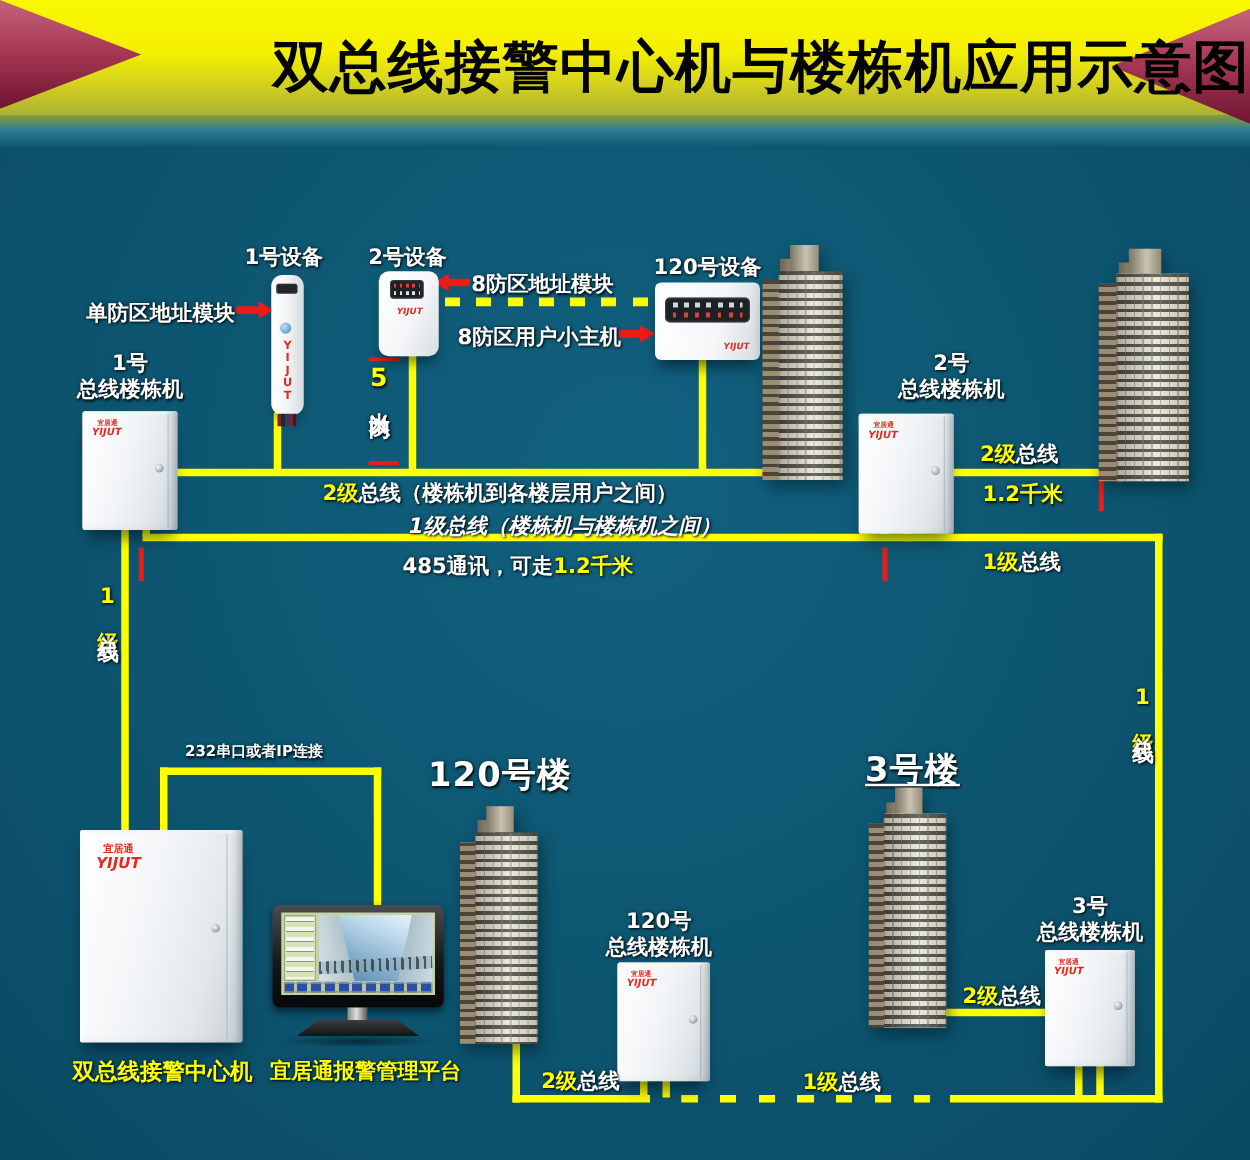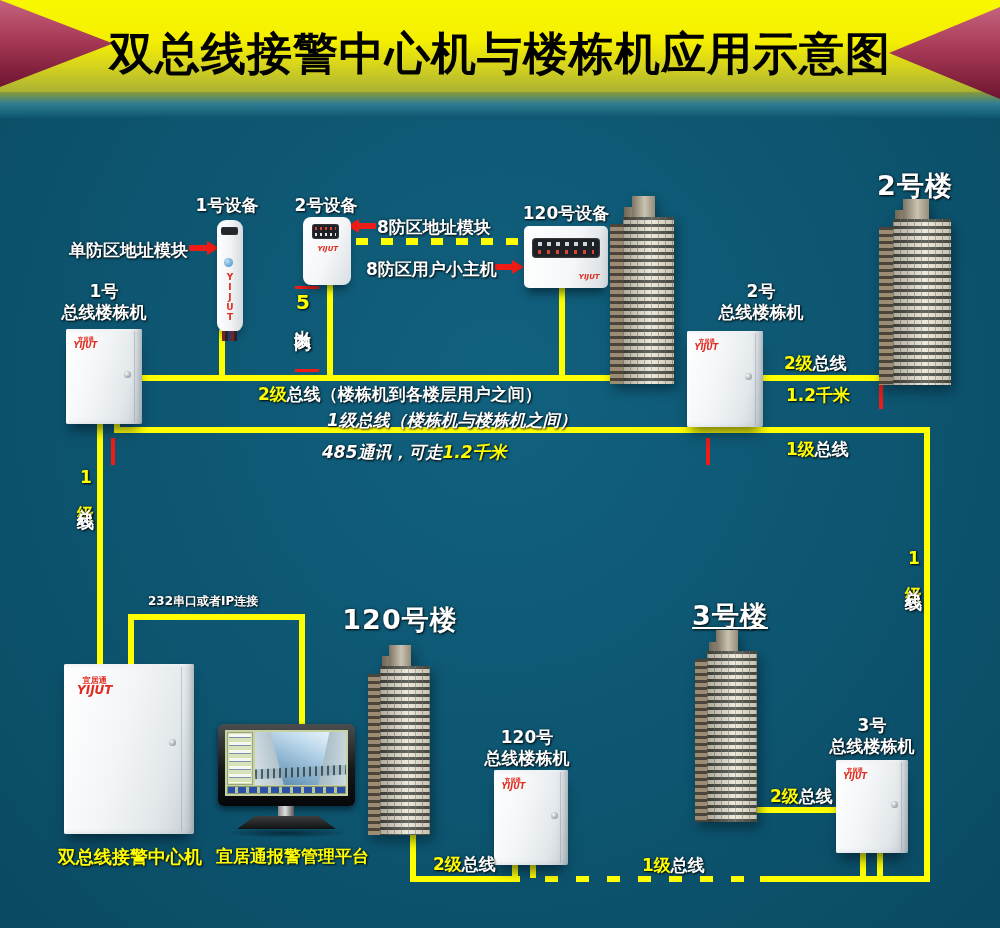--- a/index.html
+++ b/index.html
@@ -9,21 +9,21 @@
     background:radial-gradient(ellipse at 50% 42%, #11617f 0%, #0d5570 55%, #0a4a63 100%);
   }
   
   .banner{position:absolute;left:0;top:0;width:1000px;height:92px;
     background:linear-gradient(180deg,#f9f800 0%,#f4ef00 45%,#d8d51c 70%,#aab233 100%);}
   .banner-fade{position:absolute;left:0;top:92px;width:1000px;height:26px;
     background:linear-gradient(180deg,#8a9a3a 0%,#2f7e92 45%,#0d5570 100%);}
   .tri{position:absolute;background:linear-gradient(180deg,#c4637e 0%,#a83a56 45%,#6e1430 100%);}
   .tri-l{left:0;top:0;width:113px;height:87px;clip-path:polygon(0 0,0 100%,100% 50%);}
   .tri-r{left:889px;top:7px;width:111px;height:92px;clip-path:polygon(100% 0,100% 100%,0 50%);}
-  .banner-title{position:absolute;left:0;right:0;top:24px;text-align:center;
+  .banner-title{position:absolute;left:0;right:0;top:24px;text-align:right;
     font-size:45px;font-weight:bold;color:#000;letter-spacing:1px;white-space:nowrap;}
   
   .lbl{position:absolute;color:#fff;font-weight:bold;font-size:17px;white-space:nowrap;
     text-shadow:1px 1px 2px rgba(0,0,0,.85),0 0 3px rgba(0,0,0,.5);}
   .yellow{color:#ffff00;}
   .big{font-size:27px;letter-spacing:1px;}
   .ctr{text-align:center;}
   .vtext{writing-mode:vertical-rl;text-orientation:upright;letter-spacing:4px;line-height:20px;}
   
   .yl{position:absolute;background:#ffff00;}
@@ -209,21 +209,20 @@
     <span class="yellow" style="font-size:20px;">5</span><span>米以内</span>
   </div>
 
   <div class="bld" style="left:610px;top:196px;width:64px;height:188px;">
     <i class="b-roof2"></i>
       <i class="b-roof"></i>
     <i class="b-wing"></i>
       <i class="b-body"></i>
   </div>
 
-  <div class="lbl big ctr" style="left:850px;top:168px;width:130px;">2号楼</div>
   <div class="bld" style="left:879px;top:199px;width:72px;height:186px;">
     <i class="b-roof2"></i>
       <i class="b-roof"></i>
     <i class="b-wing"></i>
       <i class="b-body"></i>
   </div>
 
   <div class="lbl big ctr" style="left:665px;top:598px;width:130px;text-decoration:underline;">3号楼</div>
   <div class="bld" style="left:695px;top:630px;width:62px;height:192px;">
     <i class="b-roof2"></i>
@@ -313,21 +312,21 @@
     <i class="neck"></i>
     <i class="base"></i>
     <i class="glow"></i>
   </div>
   <div class="lbl ctr yellow" style="left:210px;top:845px;width:165px;font-size:17px;">宜居通报警管理平台</div>
 
   <div class="lbl" style="left:258px;top:383px;">
     <span class="yellow">2级</span><span>总线（楼栋机到各楼层用户之间）</span>
   </div>
   <div class="lbl" style="left:327px;top:409px;font-style:italic;">1级总线（楼栋机与楼栋机之间）</div>
-  <div class="lbl" style="left:322px;top:441px;font-style:italic;">
+  <div class="lbl" style="left:322px;top:441px;">
     <span>485通讯，可走</span><span class="yellow">1.2千米</span>
   </div>
 
   <div class="lbl" style="left:784px;top:352px;">
     <span class="yellow">2级</span><span>总线</span>
   </div>
   <div class="lbl yellow" style="left:786px;top:384px;">1.2千米</div>
   <div class="lbl" style="left:786px;top:438px;">
     <span class="yellow">1级</span><span>总线</span>
   </div>

